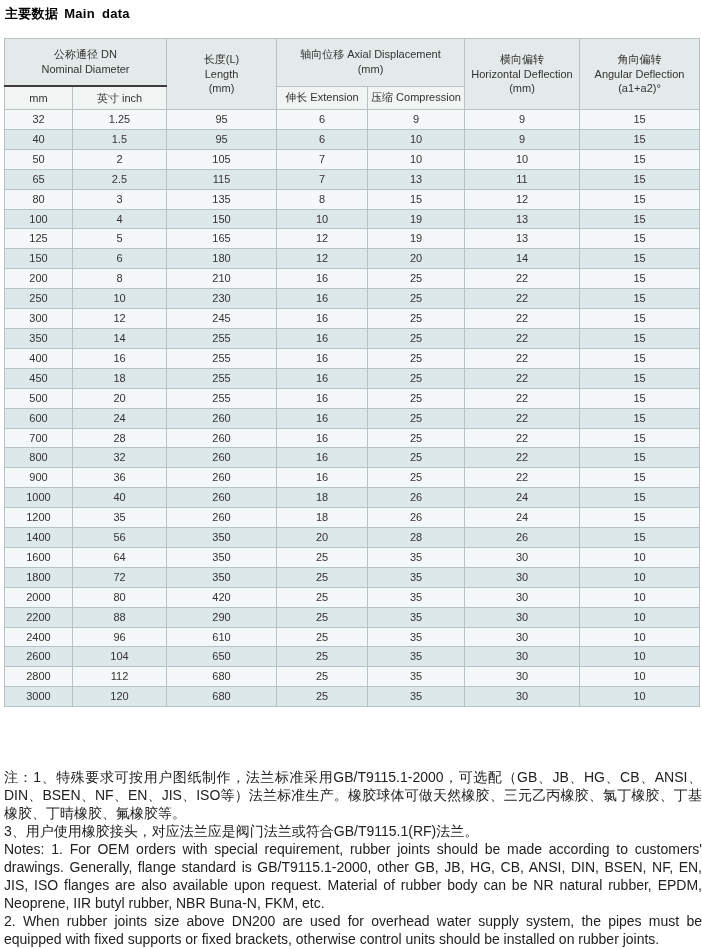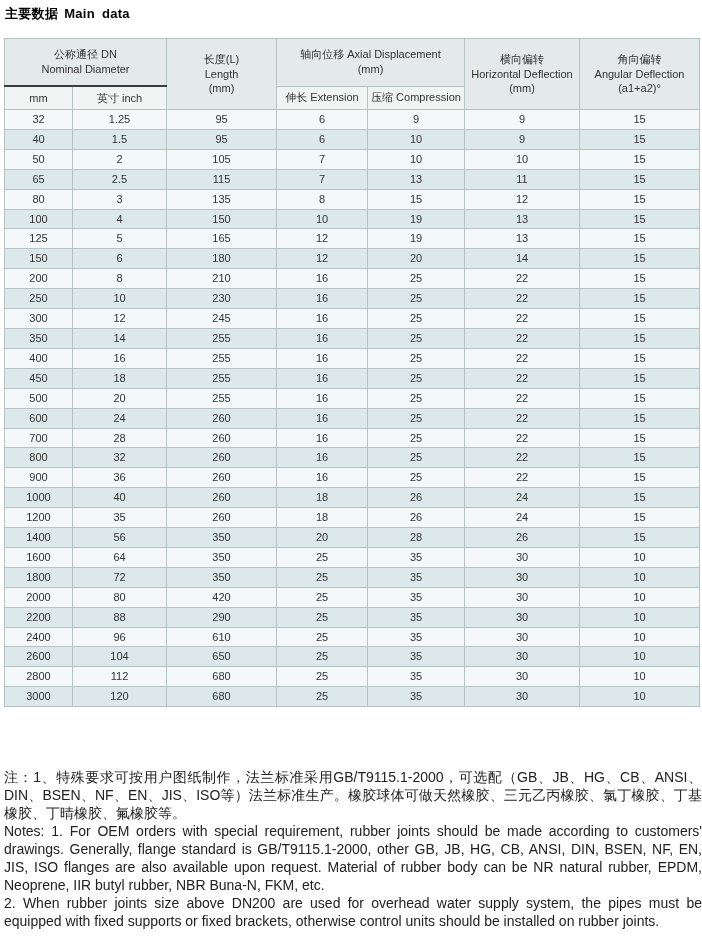--- a/index.html
+++ b/index.html
@@ -357,17 +357,18 @@
           <td>25</td>
           <td>35</td>
           <td>30</td>
           <td>10</td>
         </tr>
       </tbody>
   </table>
 
   <div class="notes">
     <p>注：1、特殊要求可按用户图纸制作，法兰标准采用GB/T9115.1-2000，可选配（GB、JB、HG、CB、ANSI、DIN、BSEN、NF、EN、JIS、ISO等）法兰标准生产。橡胶球体可做天然橡胶、三元乙丙橡胶、氯丁橡胶、丁基橡胶、丁晴橡胶、氟橡胶等。</p>
+    <p>3、用户使用橡胶接头，对应法兰应是阀门法兰或符合GB/T9115.1(RF)法兰。</p>
     <p>Notes: 1. For OEM orders with special requirement, rubber joints should be made according to customers' drawings. Generally, flange standard is GB/T9115.1-2000, other GB, JB, HG, CB, ANSI, DIN, BSEN, NF, EN, JIS, ISO flanges are also available upon request. Material of rubber body can be NR natural rubber, EPDM, Neoprene, IIR butyl rubber, NBR Buna-N, FKM, etc.</p>
     <p>2. When rubber joints size above DN200 are used for overhead water supply system, the pipes must be equipped with fixed supports or fixed brackets, otherwise control units should be installed on rubber joints.</p>
   </div>
 
 </div>
 
 </body></html>

